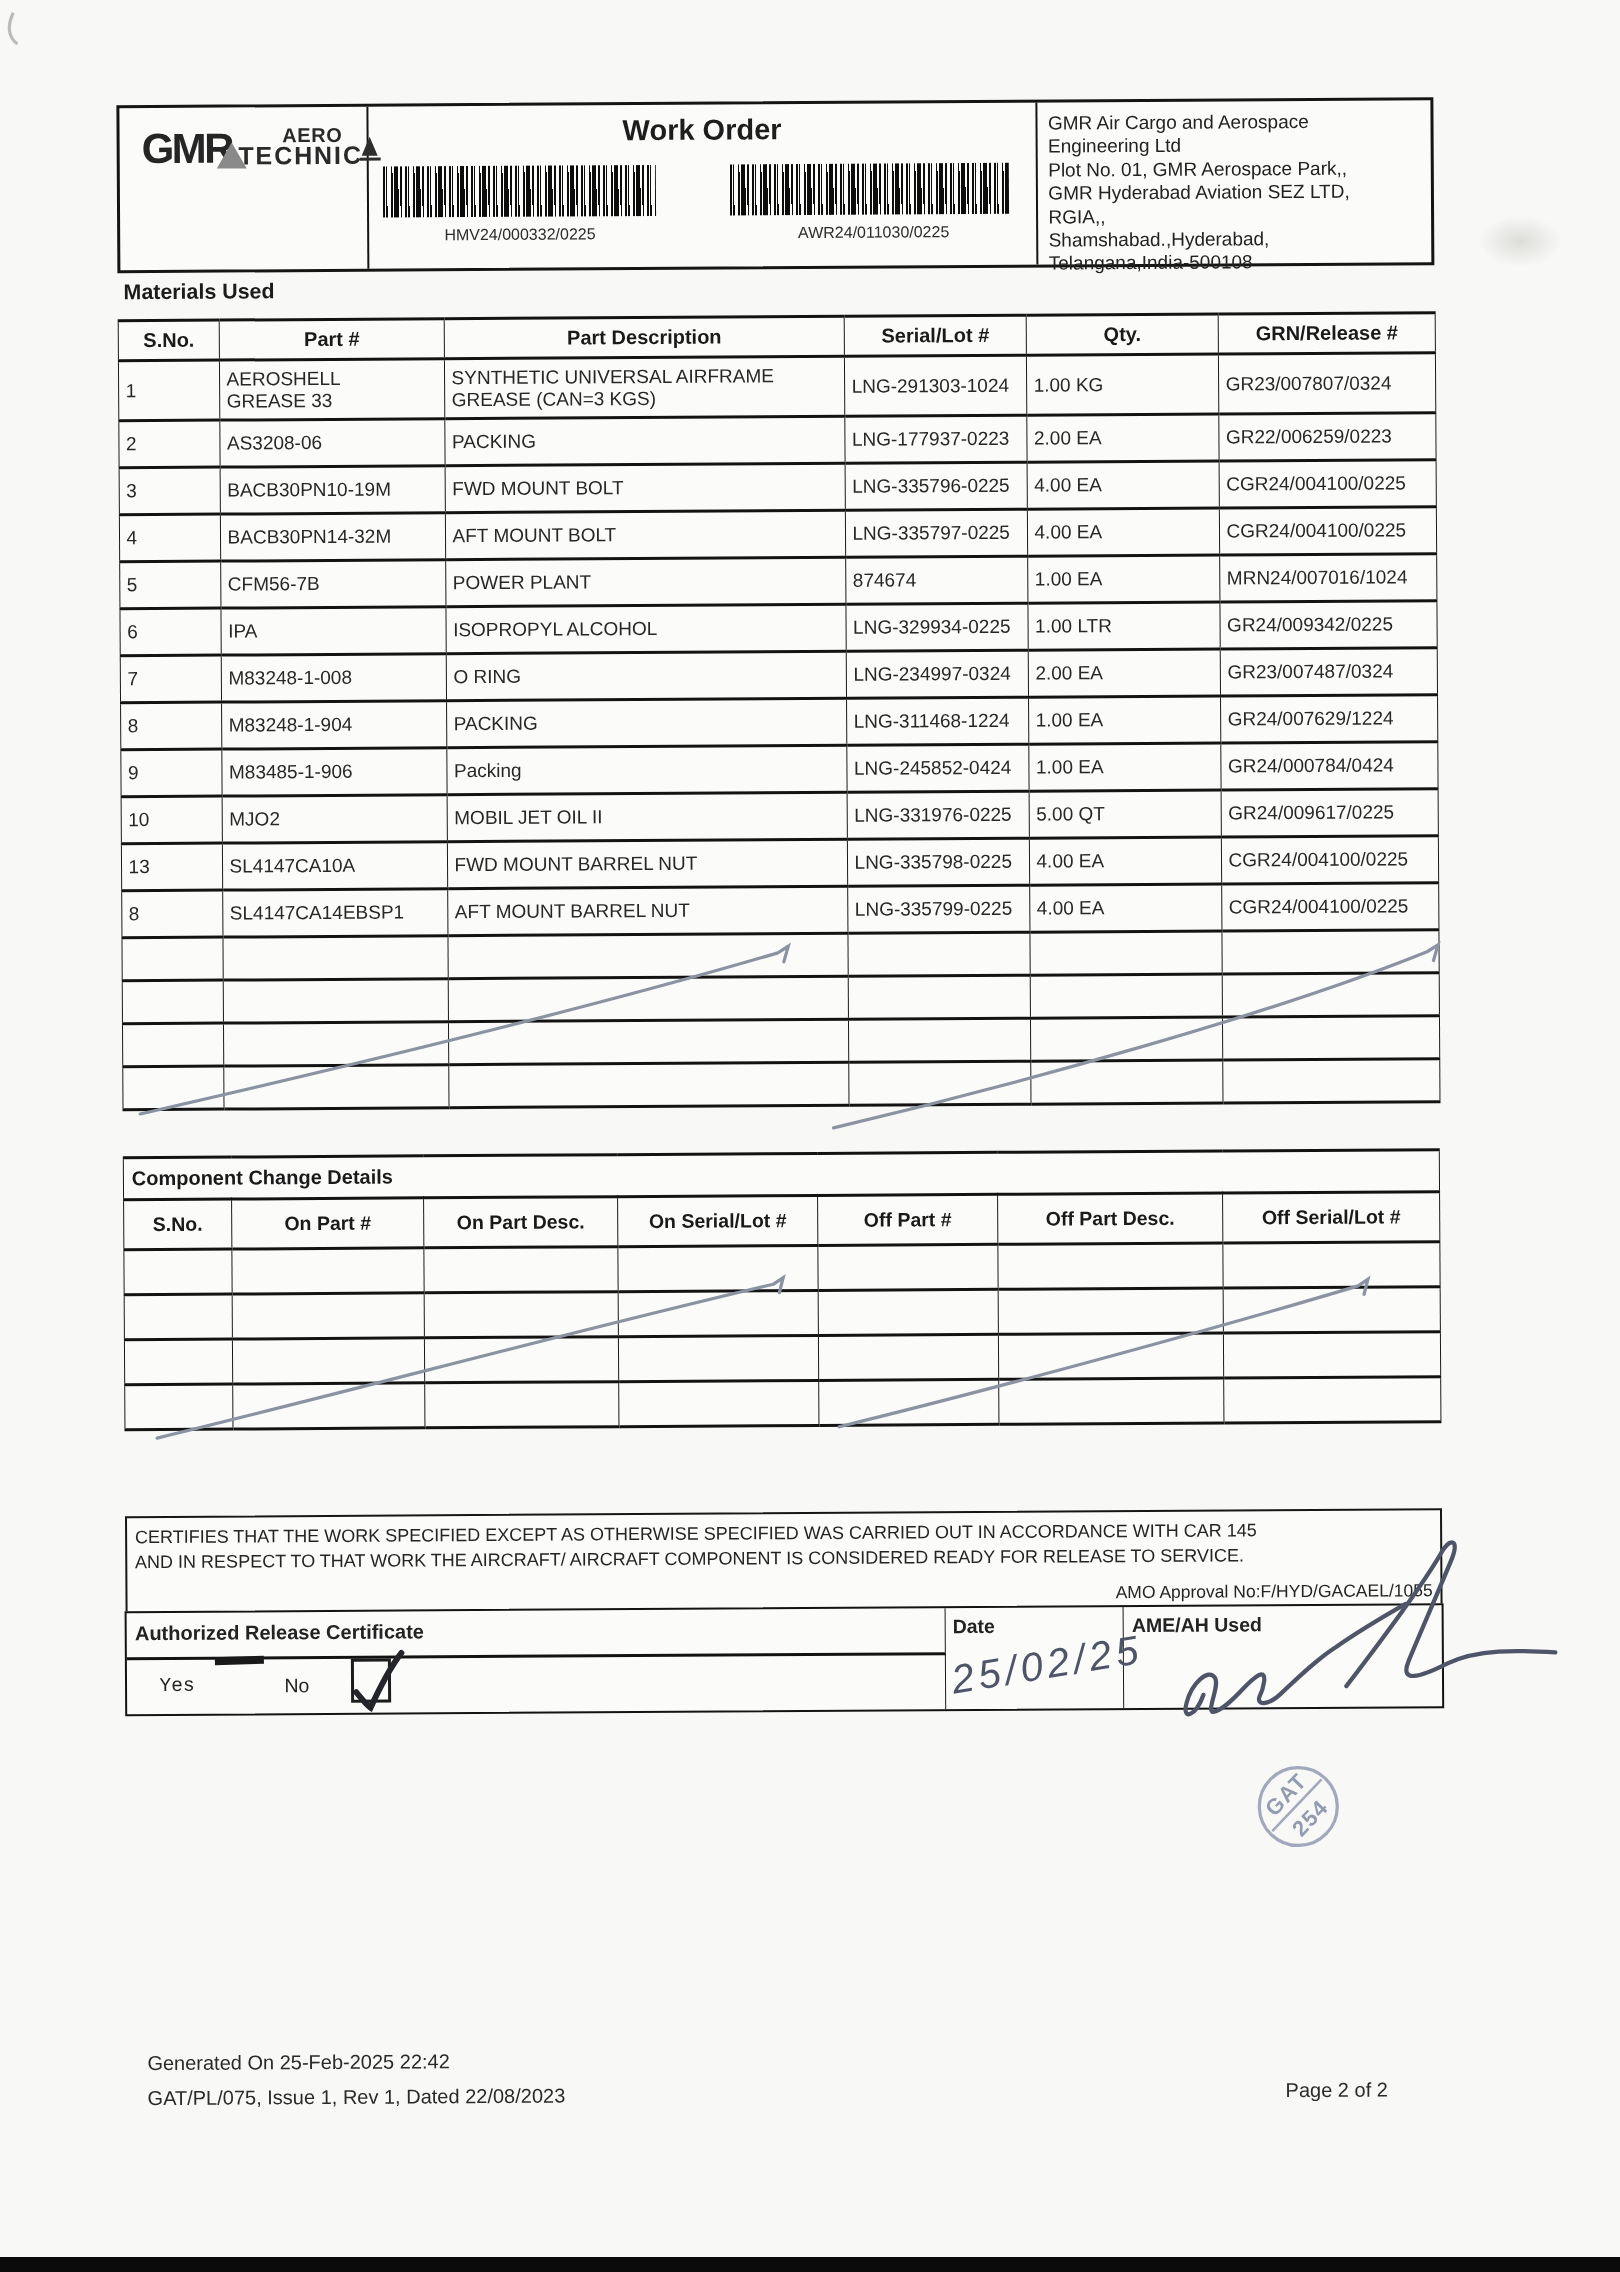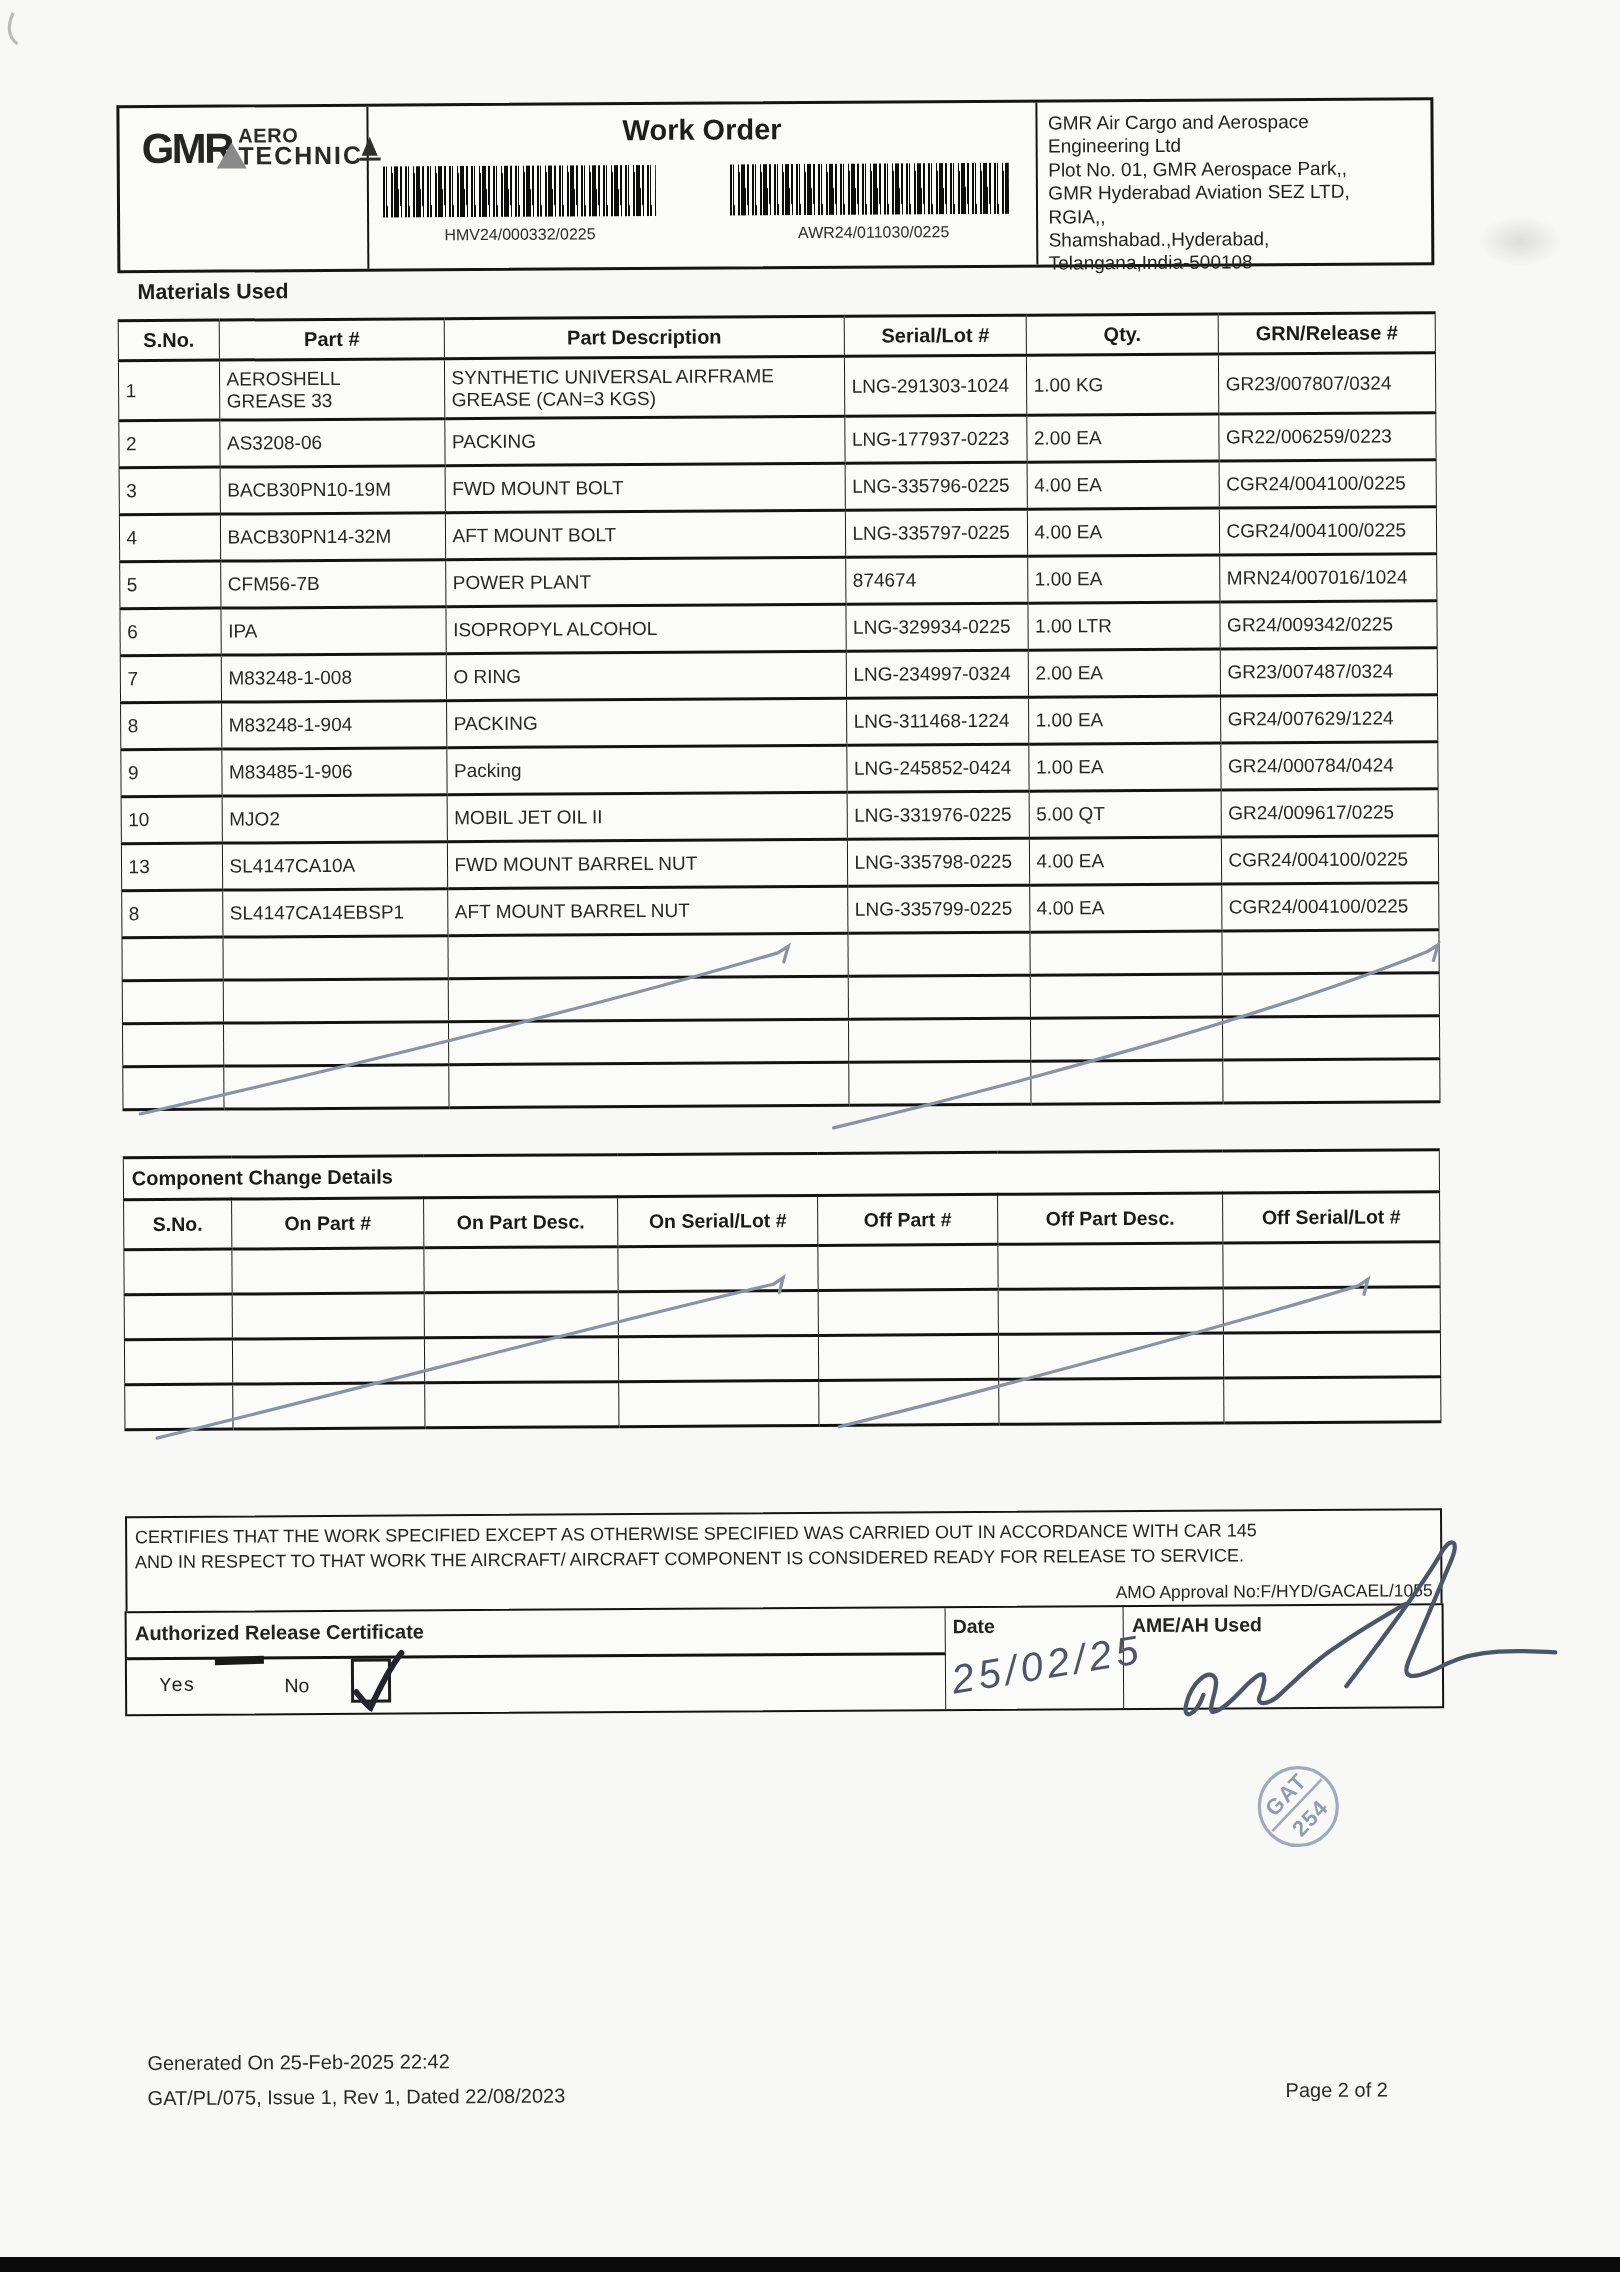--- a/index.html
+++ b/index.html
@@ -14,21 +14,21 @@
   .logo-cell{width:249px;border-right:2.6px solid #151515;position:relative;}
   .center-cell{width:669px;border-right:2.6px solid #151515;position:relative;}
   .company-cell{flex:1;position:relative;padding:9px 10.4px;}
 
   .gmr-row{position:absolute;left:22px;top:18px;display:flex;align-items:flex-start;}
   .gmr-word{font-size:42px;font-weight:900;letter-spacing:-2.6px;color:#252525;line-height:45px;}
   .gmr-tri{position:absolute;left:75px;top:17px;width:0;height:0;
       border-left:15.6px solid transparent;border-right:15.6px solid transparent;
       border-bottom:26px solid #8a8a8a;}
   .aero-block{margin-left:6.5px;line-height:19.5px;padding-top:1.3px;}
-  .aero-line{font-size:20px;font-weight:bold;letter-spacing:0.6px;color:#2a2a2a;}
+  .aero-line{font-size:20px;font-weight:bold;letter-spacing:0.6px;color:#2a2a2a;margin-left:44px;}
   .technic-line{font-size:25px;font-weight:bold;letter-spacing:1.9px;color:#2a2a2a;}
   .plane-icon{position:absolute;left:220px;top:11.7px;width:0;height:0;
       border-left:8.4px solid transparent;border-right:8.4px solid transparent;
       border-bottom:19.5px solid #2e2e2e;}
   .plane-icon:after{content:"";position:absolute;left:-10.4px;top:21px;width:21px;height:3.9px;
       border-top:3.2px solid #2e2e2e;}
 
   .work-order-title{position:absolute;left:0;top:9px;width:100%;text-align:center;
       font-size:29px;font-weight:bold;color:#1d1d1d;}
   .barcode{position:absolute;top:60px;height:51px;
@@ -36,21 +36,21 @@
         #fbfbfa 4.5px 8.4px,#0c0c0c 8.4px 9.7px,#fbfbfa 9.7px 11px,#0c0c0c 11px 15.6px,#fbfbfa 15.6px 17.5px,
         #0c0c0c 17.5px 19px,#fbfbfa 19px 22px);}
   .bc1{left:14.3px;width:273px;}
   .bc2{left:361px;width:279px;}
   .bc-label{position:absolute;top:120px;font-size:16px;color:#2c2c2c;width:273px;text-align:center;}
   .bl1{left:14.3px;} .bl2{left:368px;}
 
   .company-lines{font-size:19px;line-height:23.4px;color:#222;}
 
   
-  .mat-label{position:absolute;left:128px;top:276px;font-size:21.4px;font-weight:bold;color:#1c1c1c;margin-left:14px;}
+  .mat-label{position:absolute;left:128px;top:276px;font-size:21.4px;font-weight:bold;color:#1c1c1c;}
 
   
   table.grid{position:absolute;border-collapse:collapse;table-layout:fixed;background:#fbfbfa;}
   table.grid th, table.grid td{border-left:1.9px solid #1b1b1b;border-right:1.9px solid #1b1b1b;
       border-top:3.2px solid #131313;border-bottom:3.2px solid #131313;
       padding:2.6px 6.5px;box-sizing:border-box;white-space:pre-line;overflow:hidden;}
   table.grid th{font-size:20px;font-weight:bold;text-align:center;color:#1a1a1a;}
   table.grid td{font-size:19px;color:#272727;vertical-align:middle;}
   #materials-table{left:122px;top:315px;width:1317px;}
   #materials-table tr.hd{height:40px;}

